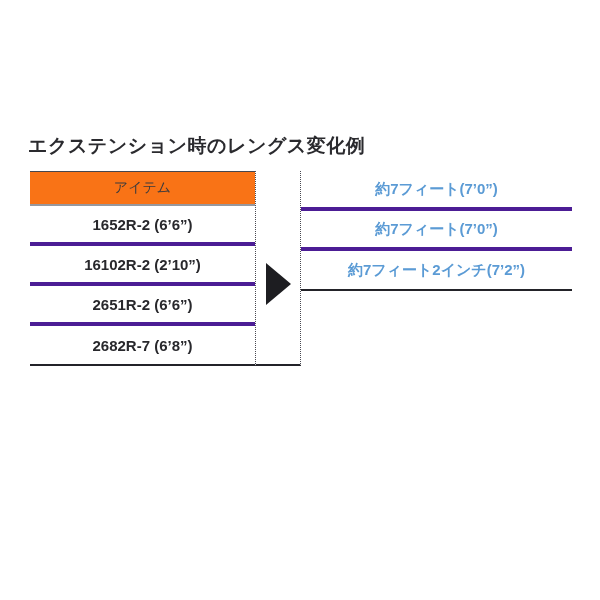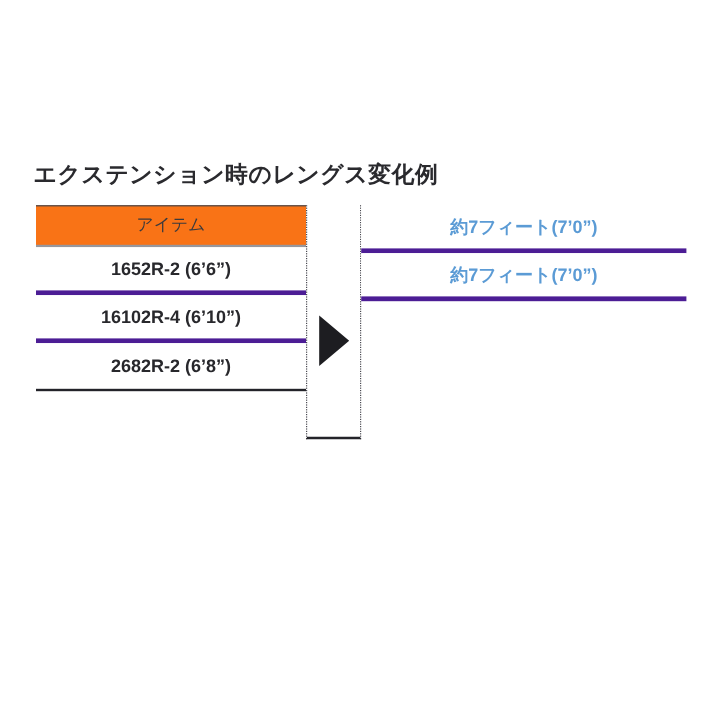--- a/index.html
+++ b/index.html
@@ -89,25 +89,27 @@
 </head>
 <body>
 
 <div class="canvas">
 
   <div class="page-title">エクステンション時のレングス変化例</div>
 
   <div class="col col-item">
     <div class="cell head">アイテム</div>
     <div class="cell item-cell">1652R-2 (6’6”)</div>
-    <div class="cell item-cell">16102R-4 (6’10”)</div>
-    <div class="cell item-cell last">2682R-2 (6’8”)</div>
+    <div class="cell item-cell">16102R-2 (2’10”)</div>
+    <div class="cell item-cell">2651R-2 (6’6”)</div>
+    <div class="cell item-cell last">2682R-7 (6’8”)</div>
   </div>
 
   <div class="gap-col"></div>
   <div class="arrow-right"></div>
 
   <div class="col col-ext">
     <div class="cell value-cell">約7フィート(7’0”)</div>
     <div class="cell value-cell">約7フィート(7’0”)</div>
+    <div class="cell value-cell last">約7フィート2インチ(7’2”)</div>
   </div>
 
 </div>
 
 </body></html>

